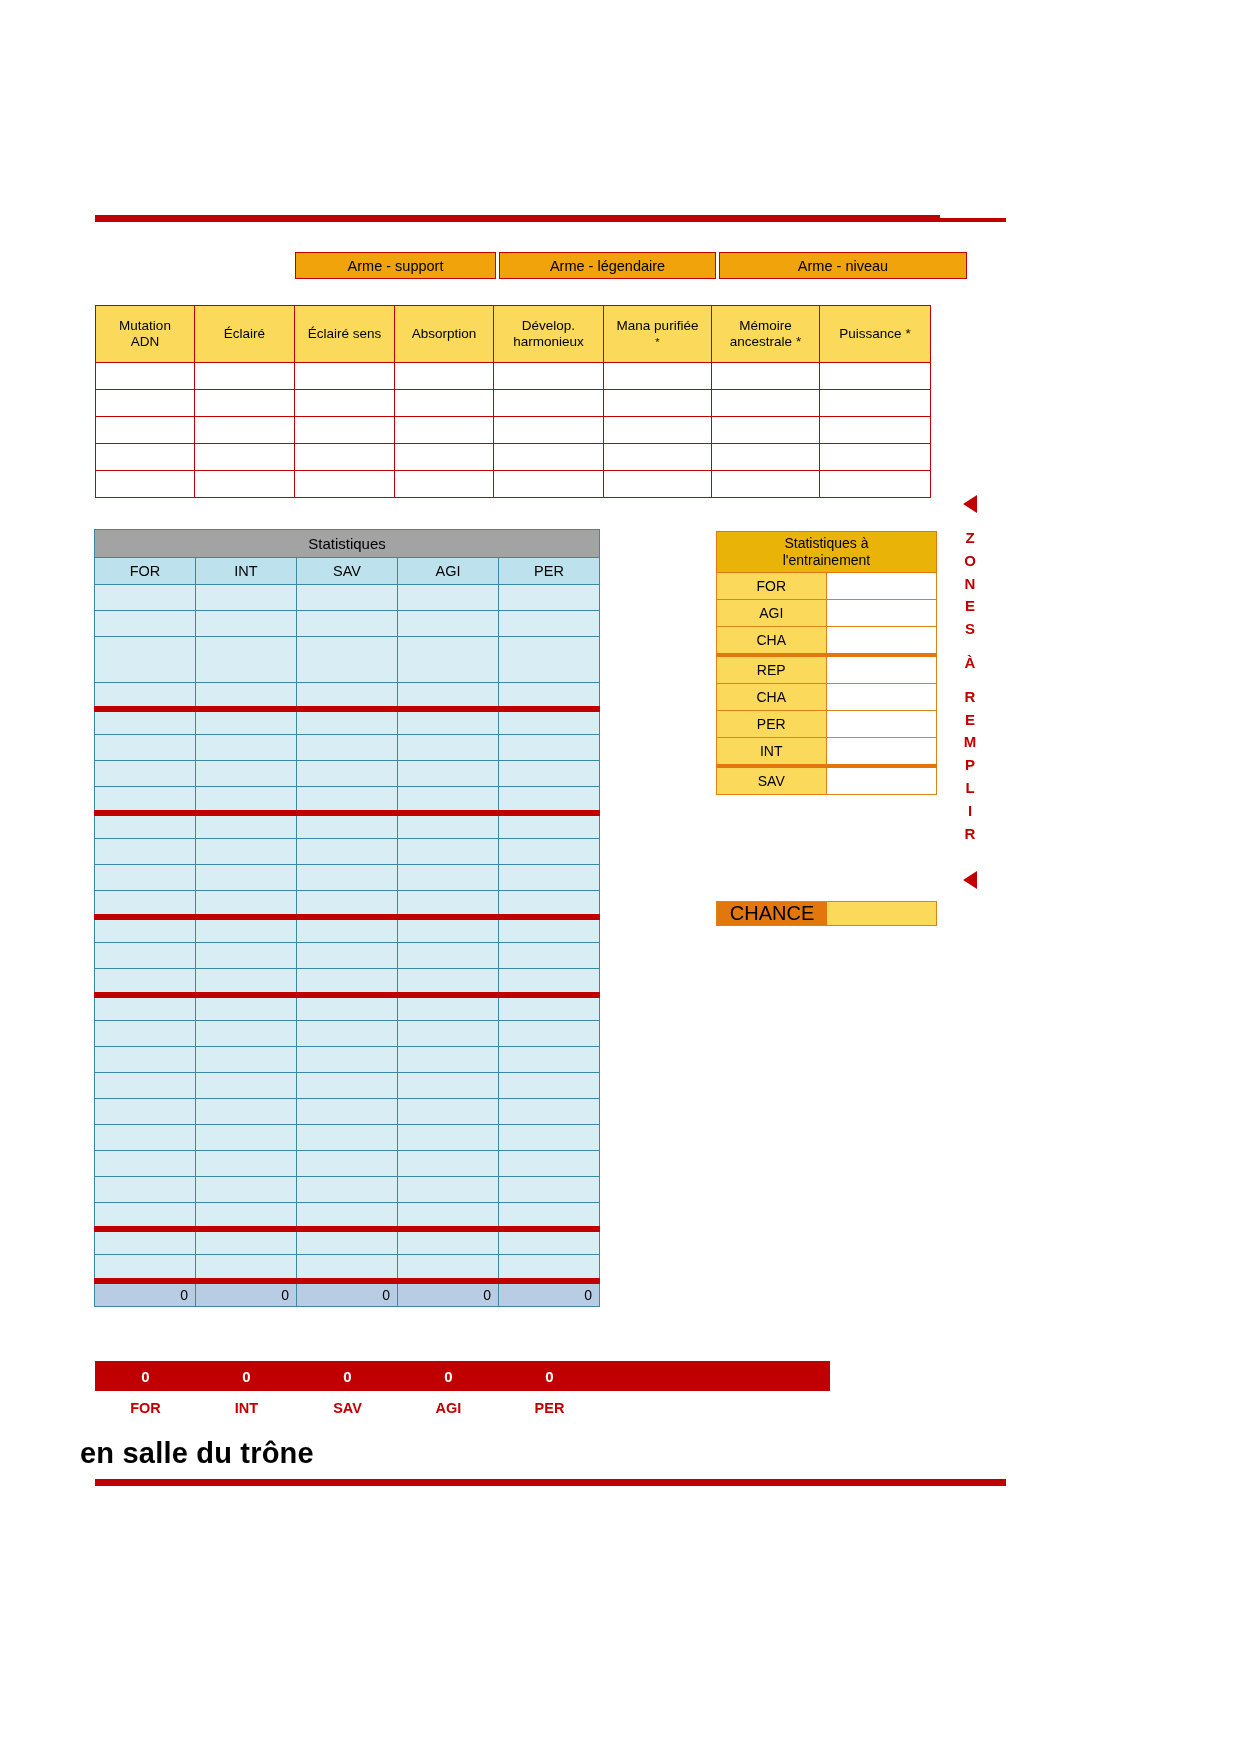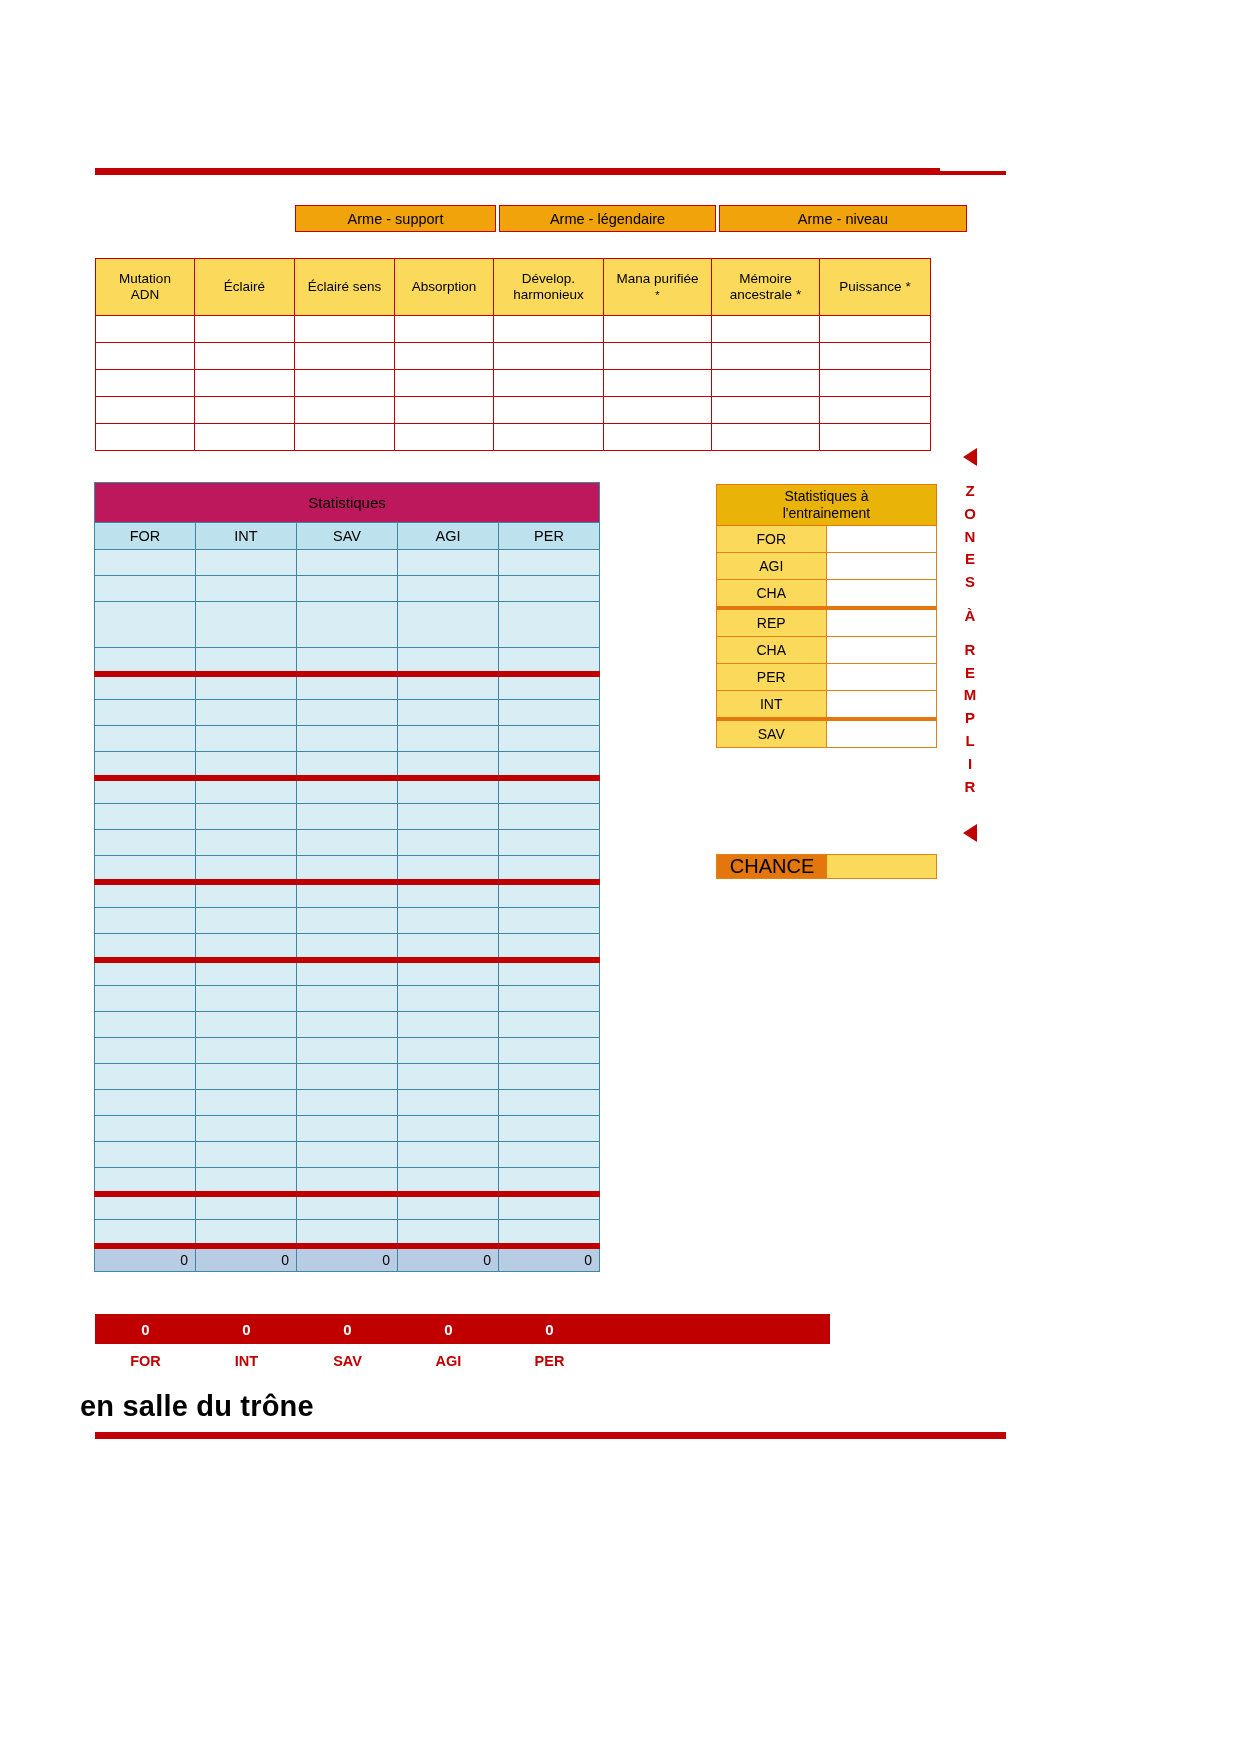--- a/index.html
+++ b/index.html
@@ -4,21 +4,21 @@
 <style>
   * { box-sizing: border-box; }
   html, body { margin:0; padding:0; }
   body {
     width:1241px; height:1754px;
     background:#ffffff;
     font-family:"Liberation Sans", sans-serif;
     position:relative;
     overflow:hidden;
   }
-  .sheet { position:absolute; inset:0; }
+  .sheet { position:absolute; inset:0;margin-top:47px; }
 
   
   .rule {
     position:absolute;
     background:#c00000;
   }
   #rule-top      { left:95px;  top:168px;  width:845px; height:7px; }
   #rule-top-b    { left:940px; top:171px;  width:66px;  height:4px; }
   #rule-bottom   { left:95px;  top:1432px; width:911px; height:7px; }
 
@@ -76,22 +76,22 @@
   #stats-table {
     position:absolute; left:94px; top:482px;
     border-collapse:collapse;
   }
   #stats-table td, #stats-table th {
     border:1px solid #3c87a3;
     font-weight:normal;
     color:#000;
   }
   #stats-title {
-    background:#be185d;
-    height:40px;
+    background:#a3a3a3;
+    height:28px;
     font-size:15px;
     text-align:center;
   }
   #stats-table thead .sub th {
     background:#bde2ee;
     height:27px;
     font-size:14.5px;
     text-align:center;
   }
   #stats-table tbody td {

